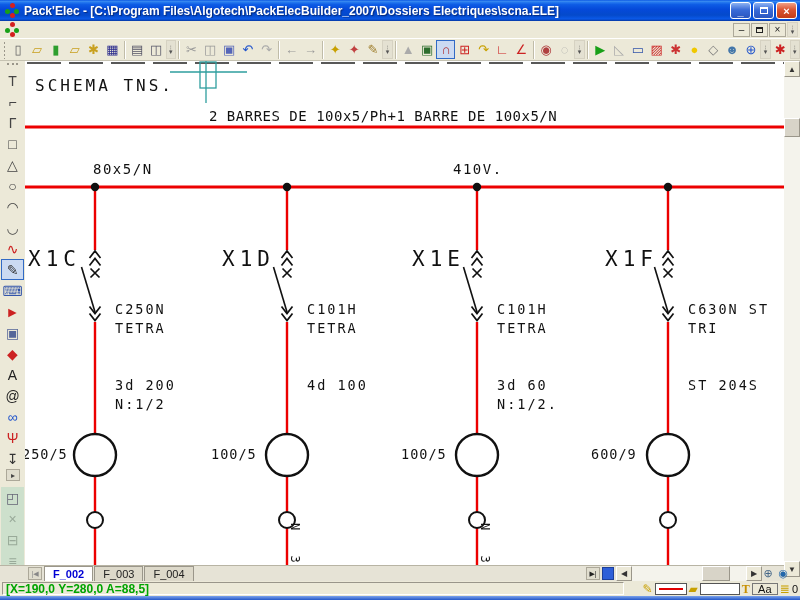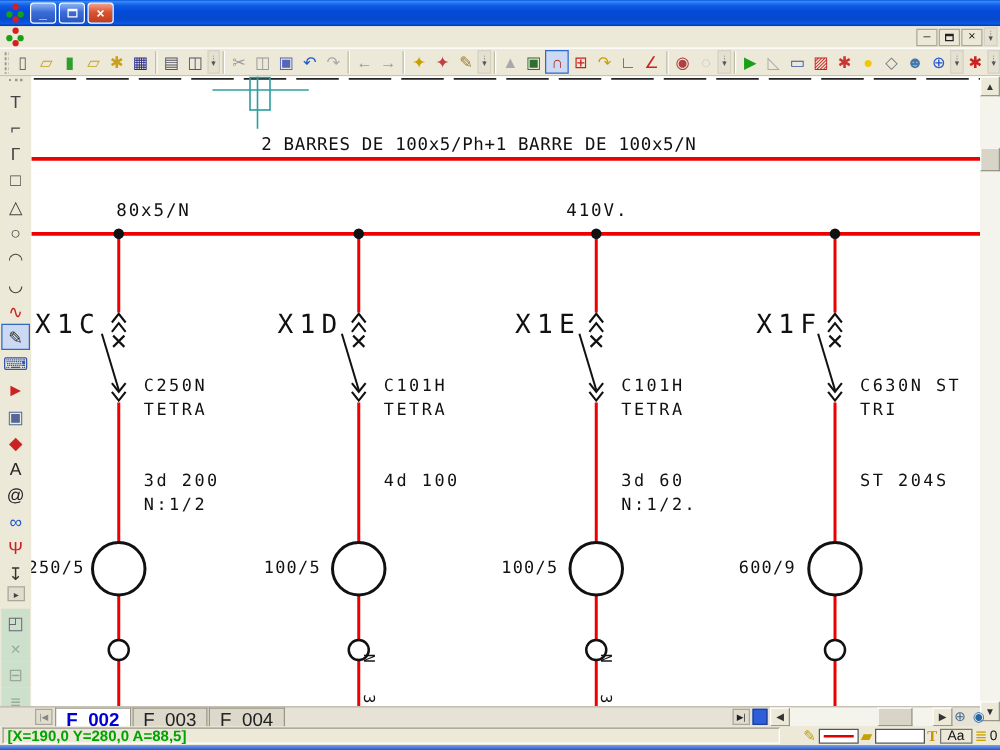--- a/index.html
+++ b/index.html
@@ -72,21 +72,21 @@
   .sbtn { position:absolute; width:16px; height:16px; background:#ECE9D8; border:1px solid;
     border-color:#fff #9a968a #9a968a #fff; color:#333; font-size:8px; display:flex; align-items:center; justify-content:center; }
   #vthumb { position:absolute; left:0; top:57px; width:16px; height:19px; background:#D8D4C8;
     border:1px solid; border-color:#fff #9a968a #9a968a #fff; }
 
   
   #tabrow { position:absolute; left:0; top:565px; width:784px; height:16px; background:#E6E3D6; border-top:1px solid #B8B4A4; }
   #tabnav-first { position:absolute; left:28px; top:1px; width:14px; height:13px; border:1px solid #ACA899;
     background:#E0DDCE; color:#888; font-size:7px; display:flex; align-items:center; justify-content:center; }
   #tabs { position:absolute; left:44px; top:0; display:flex; height:15px; }
-  .tab { font-size:15px; padding:1px 8px 0; border:1px solid #9a968a; border-bottom:none; background:#DDD9CA; color:#222;
+  .tab { font-size:11px; padding:1px 8px 0; border:1px solid #9a968a; border-bottom:none; background:#DDD9CA; color:#222;
     margin-right:1px; height:16px; }
   .tab.active { background:#fff; color:#0000D4; font-weight:bold; }
   #tabnav-next { position:absolute; left:586px; top:1px; width:14px; height:13px; border:1px solid #ACA899;
     background:#E0DDCE; color:#222; font-size:7px; display:flex; align-items:center; justify-content:center; }
   #tab-splitter { position:absolute; left:602px; top:1px; width:12px; height:13px; background:#2E5FD8; border:1px solid #1d3f9a; }
   #hscroll-left { left:616px; top:0; height:15px; }
   #hscroll-track { position:absolute; left:632px; top:0; width:114px; height:15px; background:#F4F3EC; }
   #hthumb { position:absolute; left:70px; top:0; width:28px; height:15px; background:#D8D4C8;
     border:1px solid; border-color:#fff #9a968a #9a968a #fff; }
   #hscroll-right { left:746px; top:0; height:15px; }
@@ -110,20 +110,21 @@
 
 <div id="window">
 
   <div id="titlebar">
     <span class="app-ico">
       <i style="left:5px;top:0;background:#D42020"></i>
       <i style="left:0;top:6px;background:#18A018"></i>
       <i style="left:9px;top:6px;background:#18A018"></i>
       <i style="left:5px;top:10px;background:#D42020"></i>
     </span>
+    <span id="title-text">Pack'Elec - [C:\Program Files\Algotech\PackElecBuilder_2007\Dossiers Electriques\scna.ELE]</span>
     <span class="tb-btns">
       <span class="tb-btn">_</span>
       <span class="tb-btn">
           <span class="win-glyph"></span>
         </span>
       <span class="tb-btn close">×</span>
     </span>
   </div>
 
   <div id="menubar">
@@ -409,20 +410,21 @@
             <path d="M-5.5,197 L0,190 L5.5,197 M-5.5,204.5 L0,197.5 L5.5,204.5" stroke="#111111" stroke-width="1.7" fill="none"></path>
             <path d="M-4.5,207.5 L4.5,216.5 M4.5,207.5 L-4.5,216.5" stroke="#111111" stroke-width="1.7"></path>
             <path d="M-13.5,206 L0,251" stroke="#111111" stroke-width="1.6"></path>
             <path d="M-5.5,245.5 L0,252.5 L5.5,245.5 M-5.5,252.5 L0,259.5 L5.5,252.5" stroke="#111111" stroke-width="1.7" fill="none"></path>
             <circle cy="394" r="21" stroke="#111111" stroke-width="2.4" fill="#fff"></circle>
             <circle cy="459" r="8" stroke="#111111" stroke-width="2" fill="#fff"></circle>
           </g>
         </g>
     </svg>
 
+    <div class="cad cad-title">SCHEMA TNS.</div>
     <div class="cad bus-note">2 BARRES DE 100x5/Ph+1 BARRE DE 100x5/N</div>
     <div class="cad lbl-small" style="left:68px;top:100px">80x5/N</div>
     <div class="cad lbl-small" style="left:428px;top:100px">410V.</div>
 
     <div class="cad cid" style="left:3px">X1C</div>
     <div class="cad cid" style="left:197px">X1D</div>
     <div class="cad cid" style="left:387px">X1E</div>
     <div class="cad cid" style="left:580px">X1F</div>
 
     <div class="cad cdesc" style="left:90px">

